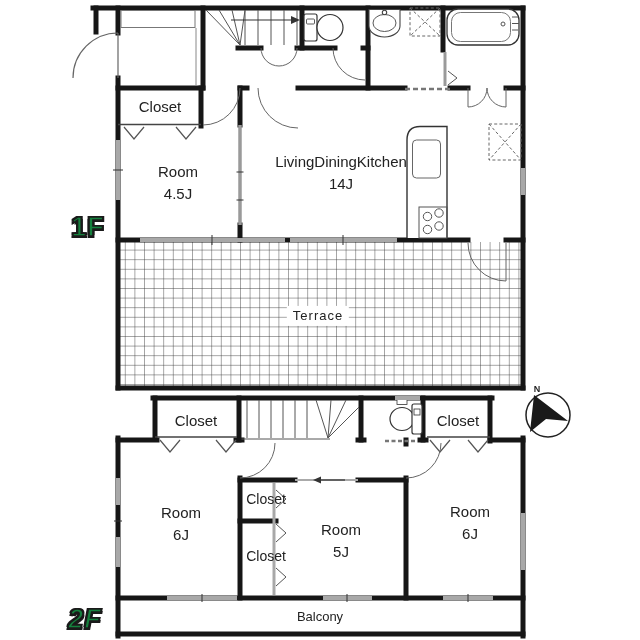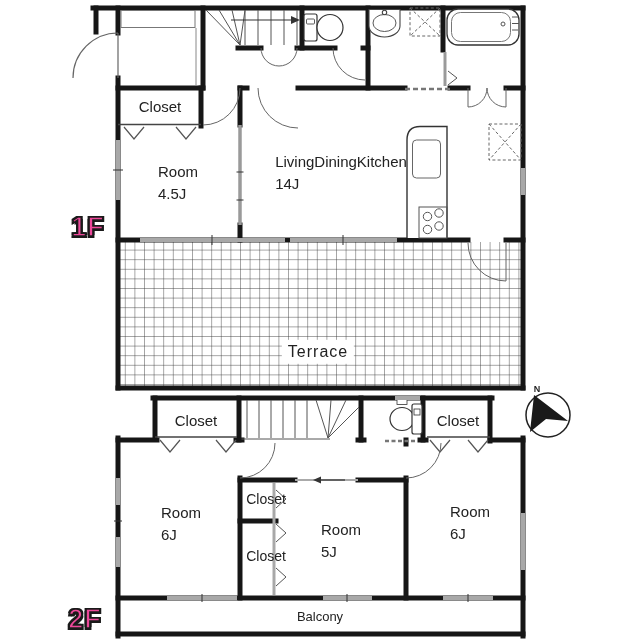--- a/index.html
+++ b/index.html
@@ -1,25 +1,25 @@
 <!DOCTYPE html>
 <html><head>
 <meta charset="utf-8">
 <style>
   html,body{margin:0;padding:0;background:#ffffff;}
   .stage{position:relative;width:640px;height:640px;background:#ffffff;overflow:hidden;
          font-family:"Liberation Sans",sans-serif;}
   .plan-svg{position:absolute;left:0;top:0;z-index:1;}
   .lbl{position:absolute;transform:translate(-50%,-50%);color:#222;white-space:nowrap;
-       text-align:left;z-index:2;line-height:1.4;}
+       text-align:center;z-index:2;line-height:1.4;}
   .two div{line-height:1.45;}
-  .floor-lbl{color:#ec4899;font-weight:bold;font-size:27px;letter-spacing:1px;z-index:2;
+  .floor-lbl{color:#15803d;font-weight:bold;font-size:27px;letter-spacing:1px;z-index:2;
        -webkit-text-stroke:1.6px #1a1a1a;
        text-shadow:-1.5px -1.5px 0 #1a1a1a,1.5px -1.5px 0 #1a1a1a,-1.5px 1.5px 0 #1a1a1a,1.5px 1.5px 0 #1a1a1a;}
-  .terrace-lbl{background:#ffffff;padding:1px 6px;font-size:16px;letter-spacing:1px;margin-top:36px;}
+  .terrace-lbl{background:#ffffff;padding:1px 6px;font-size:13px;letter-spacing:1px;}
   .n-lbl{font-size:9px;font-weight:bold;color:#222;}
 </style>
 </head>
 <body>
 
 <div class="stage">
 
   <svg class="plan-svg" width="640" height="640" viewBox="0 0 640 640">
     <defs>
       <pattern id="terraceGrid" width="9.6" height="9.6" patternUnits="userSpaceOnUse">
@@ -222,21 +222,21 @@
     <div>4.5J</div>
   </div>
 
   <div class="lbl two" style="left:341px;top:173px;font-size:15px;">
     <div>LivingDiningKitchen</div>
     <div>14J</div>
   </div>
 
   <div class="lbl terrace-lbl" style="left:318px;top:316px;">Terrace</div>
 
-  <div class="lbl floor-lbl" style="left:85px;top:620px;">2F</div>
+  <div class="lbl floor-lbl" style="left:85px;top:620px;font-style:italic;">2F</div>
 
   <div class="lbl" style="left:196px;top:420px;font-size:15px;">Closet</div>
 
   <div class="lbl" style="left:458px;top:420px;font-size:15px;">Closet</div>
 
   <div class="lbl two" style="left:181px;top:524px;font-size:15px;">
     <div>Room</div>
     <div>6J</div>
   </div>
 

